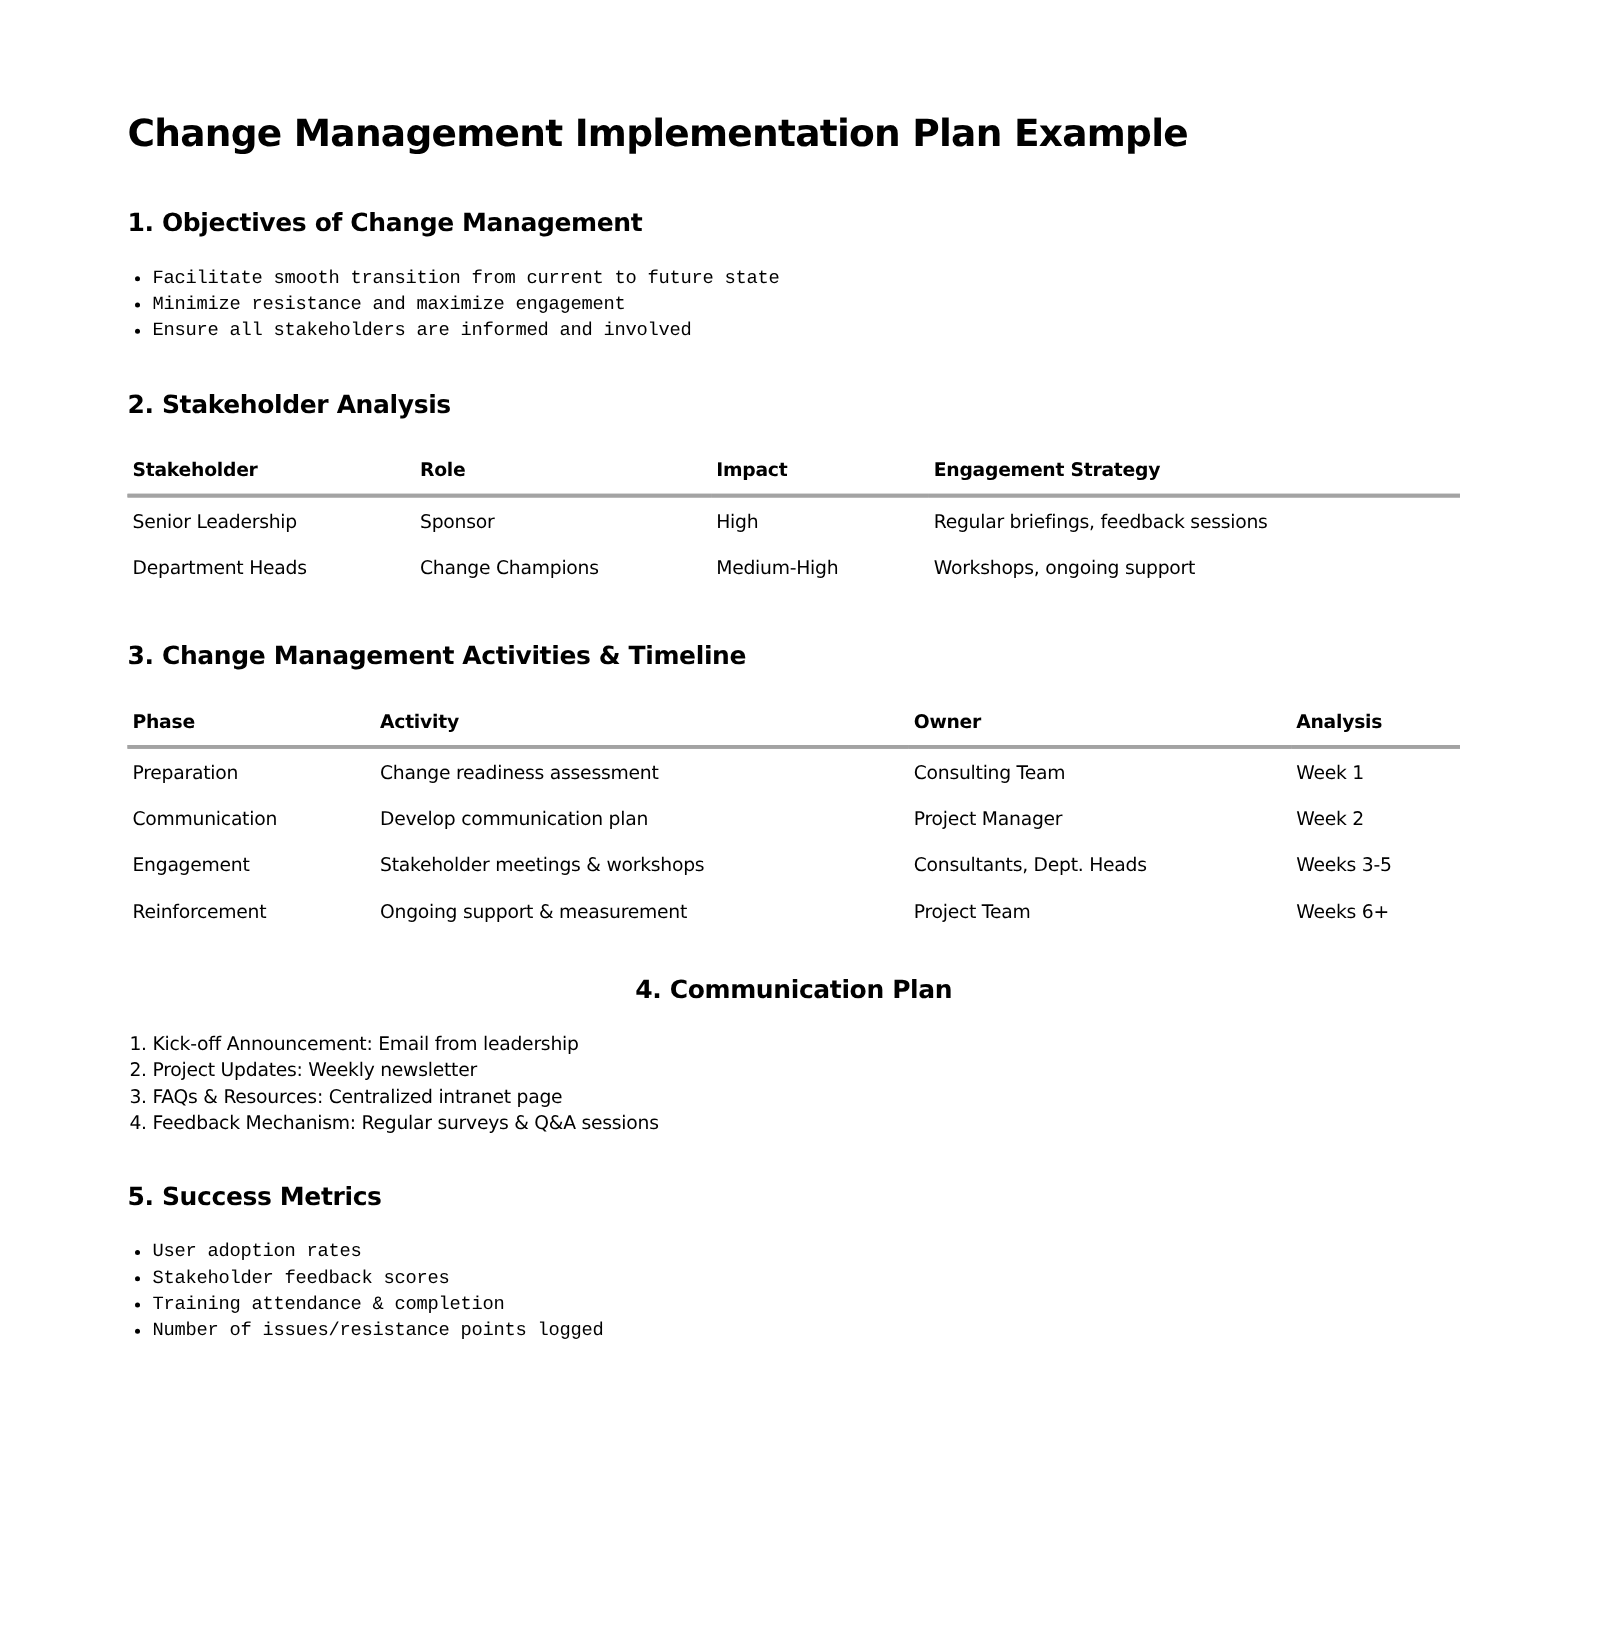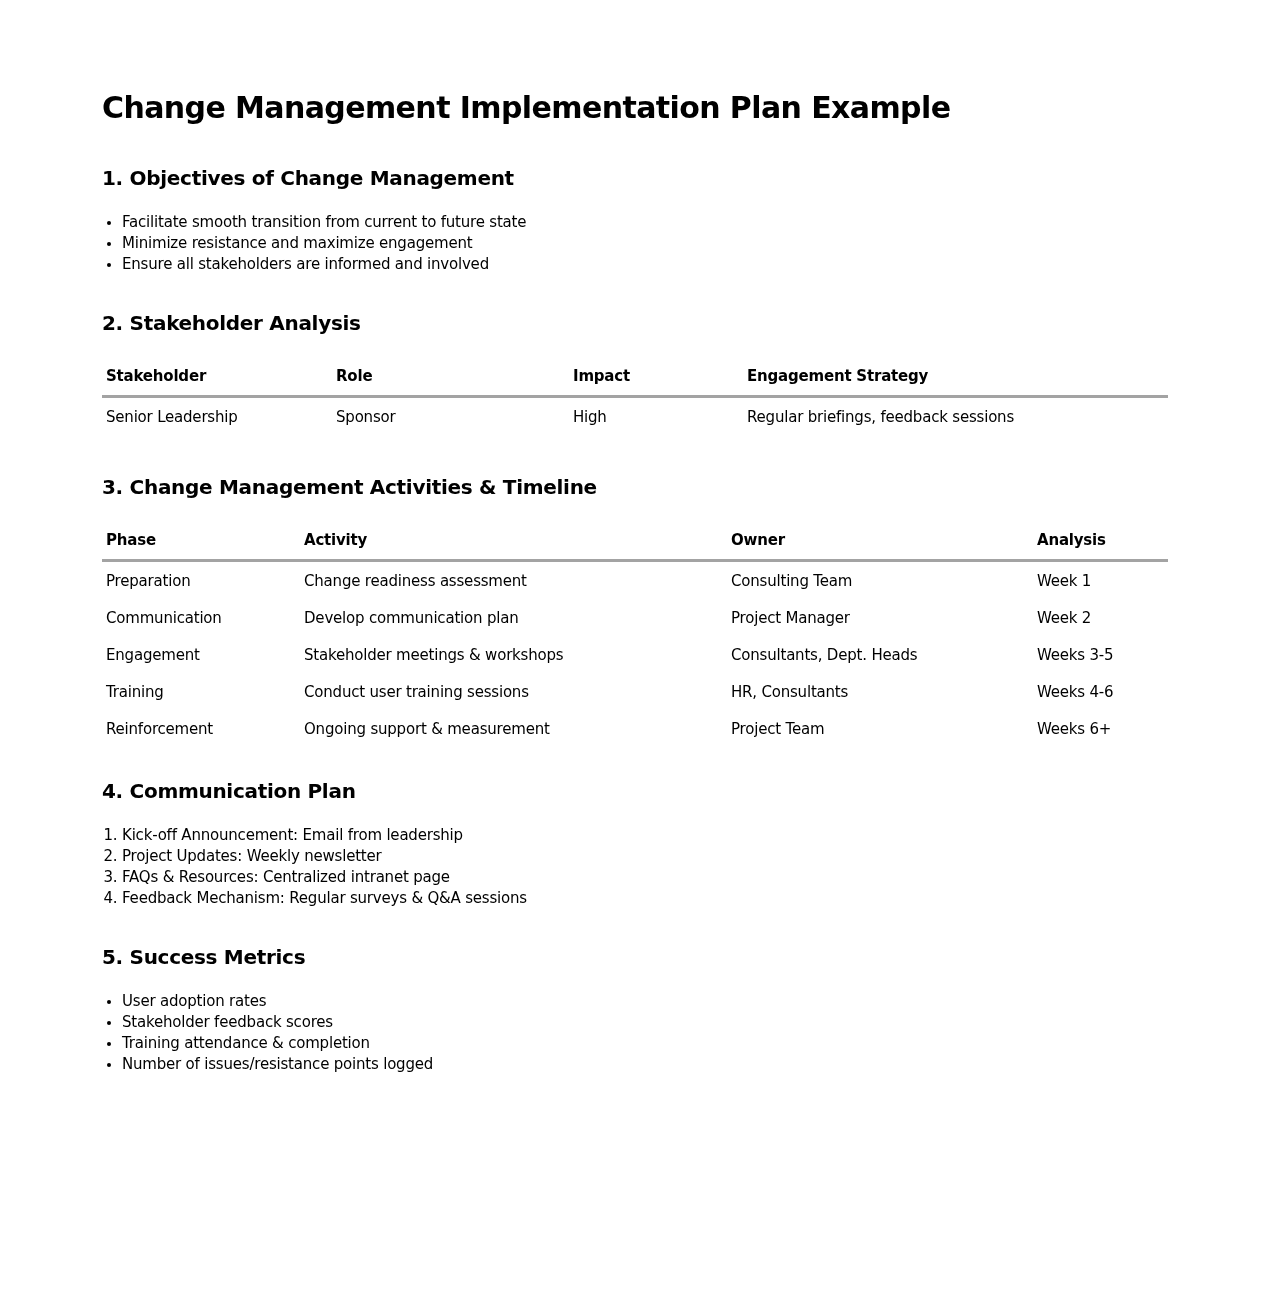--- a/index.html
+++ b/index.html
@@ -12,32 +12,32 @@
     .page { position: absolute; left: 102px; top: 86px; width: 1066px; }
     h1 {
       font-size: 30px; font-weight: bold; margin: 0; line-height: 44px;
       letter-spacing: -0.6px;
     }
     h2 {
       font-size: 20px; font-weight: bold; margin: 0; line-height: 28px;
       letter-spacing: -0.3px;
     }
     ul, ol { margin: 0; padding: 0 0 0 20px; font-size: 15px; line-height: 21px; letter-spacing: -0.2px; }
-    ul { list-style: disc; }
+    ul { list-style: disc; font-family: Liberation Mono, monospace; }
     ul li::marker { font-size: 14px; }
     table { width: 1066px; border-collapse: collapse; font-size: 15px; letter-spacing: -0.2px; }
     th { text-align: left; font-weight: bold; padding: 0 4px; height: 38px; vertical-align: middle; border-bottom: 3px solid #a3a3a3; }
     td { padding: 0 4px; height: 37px; vertical-align: middle; }
     .sec1-h { margin-top: 34px; }
     .sec1-list { margin-top: 20px; }
     .sec2-h { margin-top: 34px; }
     .tbl1 { margin-top: 20px; }
     .sec3-h { margin-top: 38px; }
     .tbl2 { margin-top: 20px; }
-    .sec4-h { margin-top: 30px; }
+    .sec4-h { margin-top: 30px; text-align: center; }
     .sec4-list { margin-top: 20px; }
     .sec5-h { margin-top: 34px; }
     .sec5-list { margin-top: 20px; }
   </style>
 </head>
 <body>
 
 <div class="page">
   <h1>Change Management Implementation Plan Example</h1>
 
@@ -64,20 +64,26 @@
         <th>Engagement Strategy</th>
       </tr>
     </thead>
     <tbody>
       <tr>
         <td>Senior Leadership</td>
         <td>Sponsor</td>
         <td>High</td>
         <td>Regular briefings, feedback sessions</td>
       </tr>
+      <tr>
+        <td>Department Heads</td>
+        <td>Change Champions</td>
+        <td>Medium-High</td>
+        <td>Workshops, ongoing support</td>
+      </tr>
     </tbody>
   </table>
 
   <h2 class="sec3-h">3. Change Management Activities &amp; Timeline</h2>
   <table class="tbl2">
     <colgroup>
       <col style="width:198px">
         <col style="width:427px">
         <col style="width:306px">
         <col>
@@ -103,26 +109,20 @@
         <td>Project Manager</td>
         <td>Week 2</td>
       </tr>
       <tr>
         <td>Engagement</td>
         <td>Stakeholder meetings &amp; workshops</td>
         <td>Consultants, Dept. Heads</td>
         <td>Weeks 3-5</td>
       </tr>
       <tr>
-        <td>Training</td>
-        <td>Conduct user training sessions</td>
-        <td>HR, Consultants</td>
-        <td>Weeks 4-6</td>
-      </tr>
-      <tr>
         <td>Reinforcement</td>
         <td>Ongoing support &amp; measurement</td>
         <td>Project Team</td>
         <td>Weeks 6+</td>
       </tr>
     </tbody>
   </table>
 
   <h2 class="sec4-h">4. Communication Plan</h2>
   <ol class="sec4-list">

